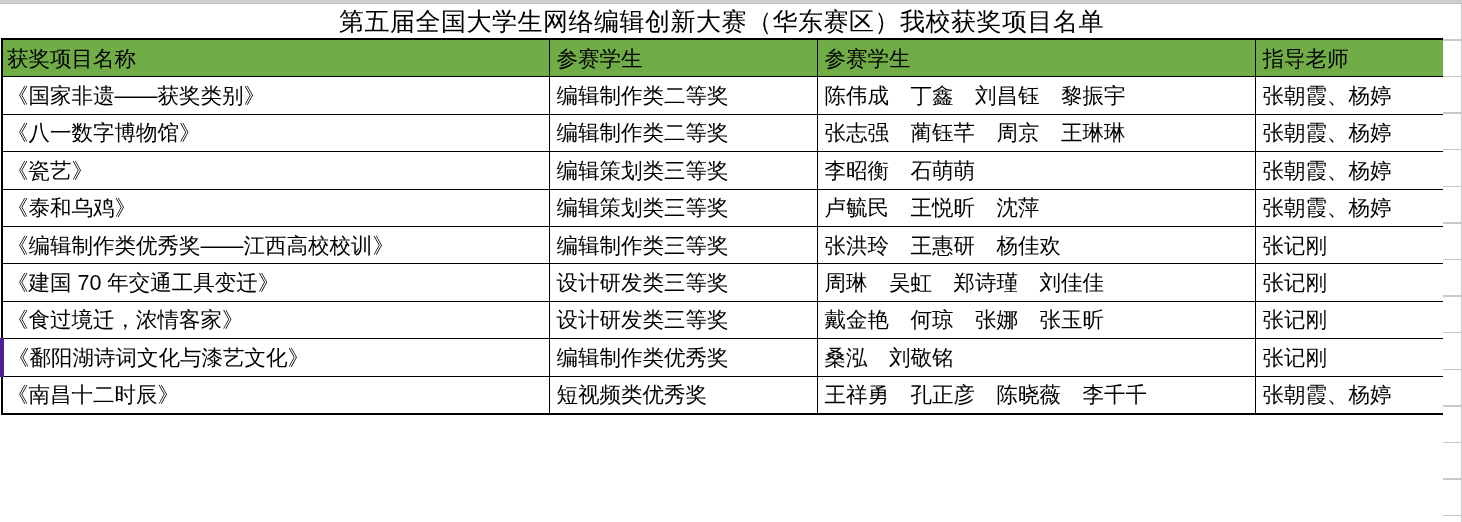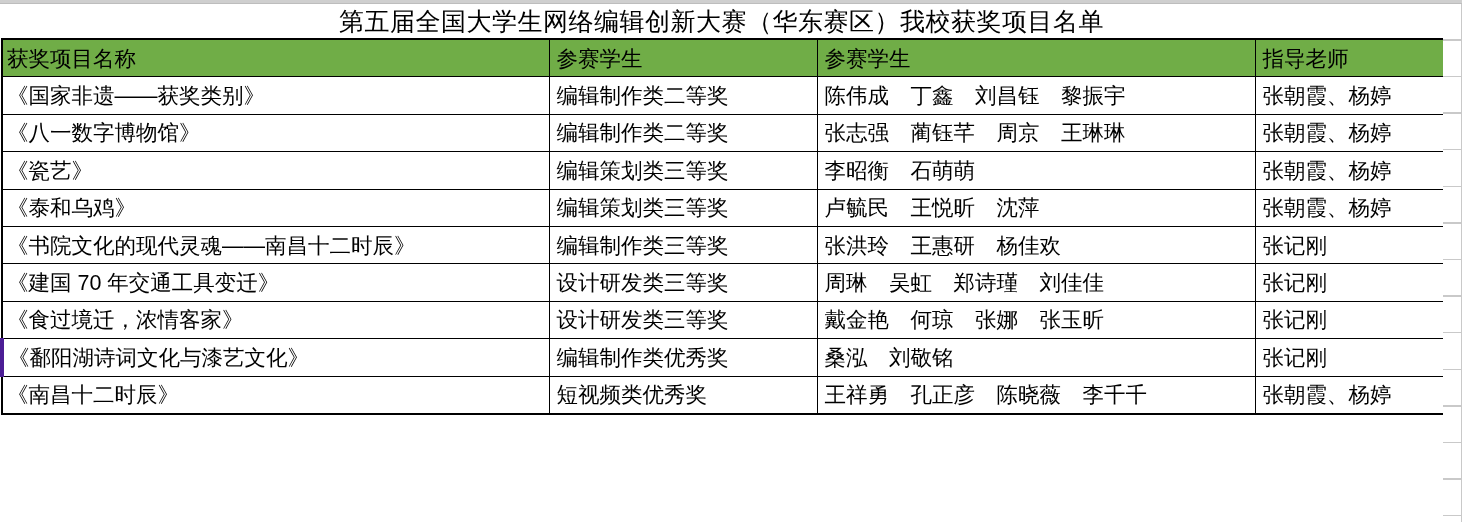--- a/index.html
+++ b/index.html
@@ -84,21 +84,21 @@
           <td class="c-students">李昭衡　石萌萌</td>
           <td class="c-teachers">张朝霞、杨婷</td>
         </tr>
         <tr>
           <td class="c-project">《泰和乌鸡》</td>
           <td class="c-category">编辑策划类三等奖</td>
           <td class="c-students">卢毓民　王悦昕　沈萍</td>
           <td class="c-teachers">张朝霞、杨婷</td>
         </tr>
         <tr>
-          <td class="c-project">《书院文化的现代灵魂——南昌十二时辰》</td>
+          <td class="c-project">《编辑制作类优秀奖——江西高校校训》</td>
           <td class="c-category">编辑制作类三等奖</td>
           <td class="c-students">张洪玲　王惠研　杨佳欢</td>
           <td class="c-teachers">张记刚</td>
         </tr>
         <tr>
           <td class="c-project">《建国 70 年交通工具变迁》</td>
           <td class="c-category">设计研发类三等奖</td>
           <td class="c-students">周琳　吴虹　郑诗瑾　刘佳佳</td>
           <td class="c-teachers">张记刚</td>
         </tr>

